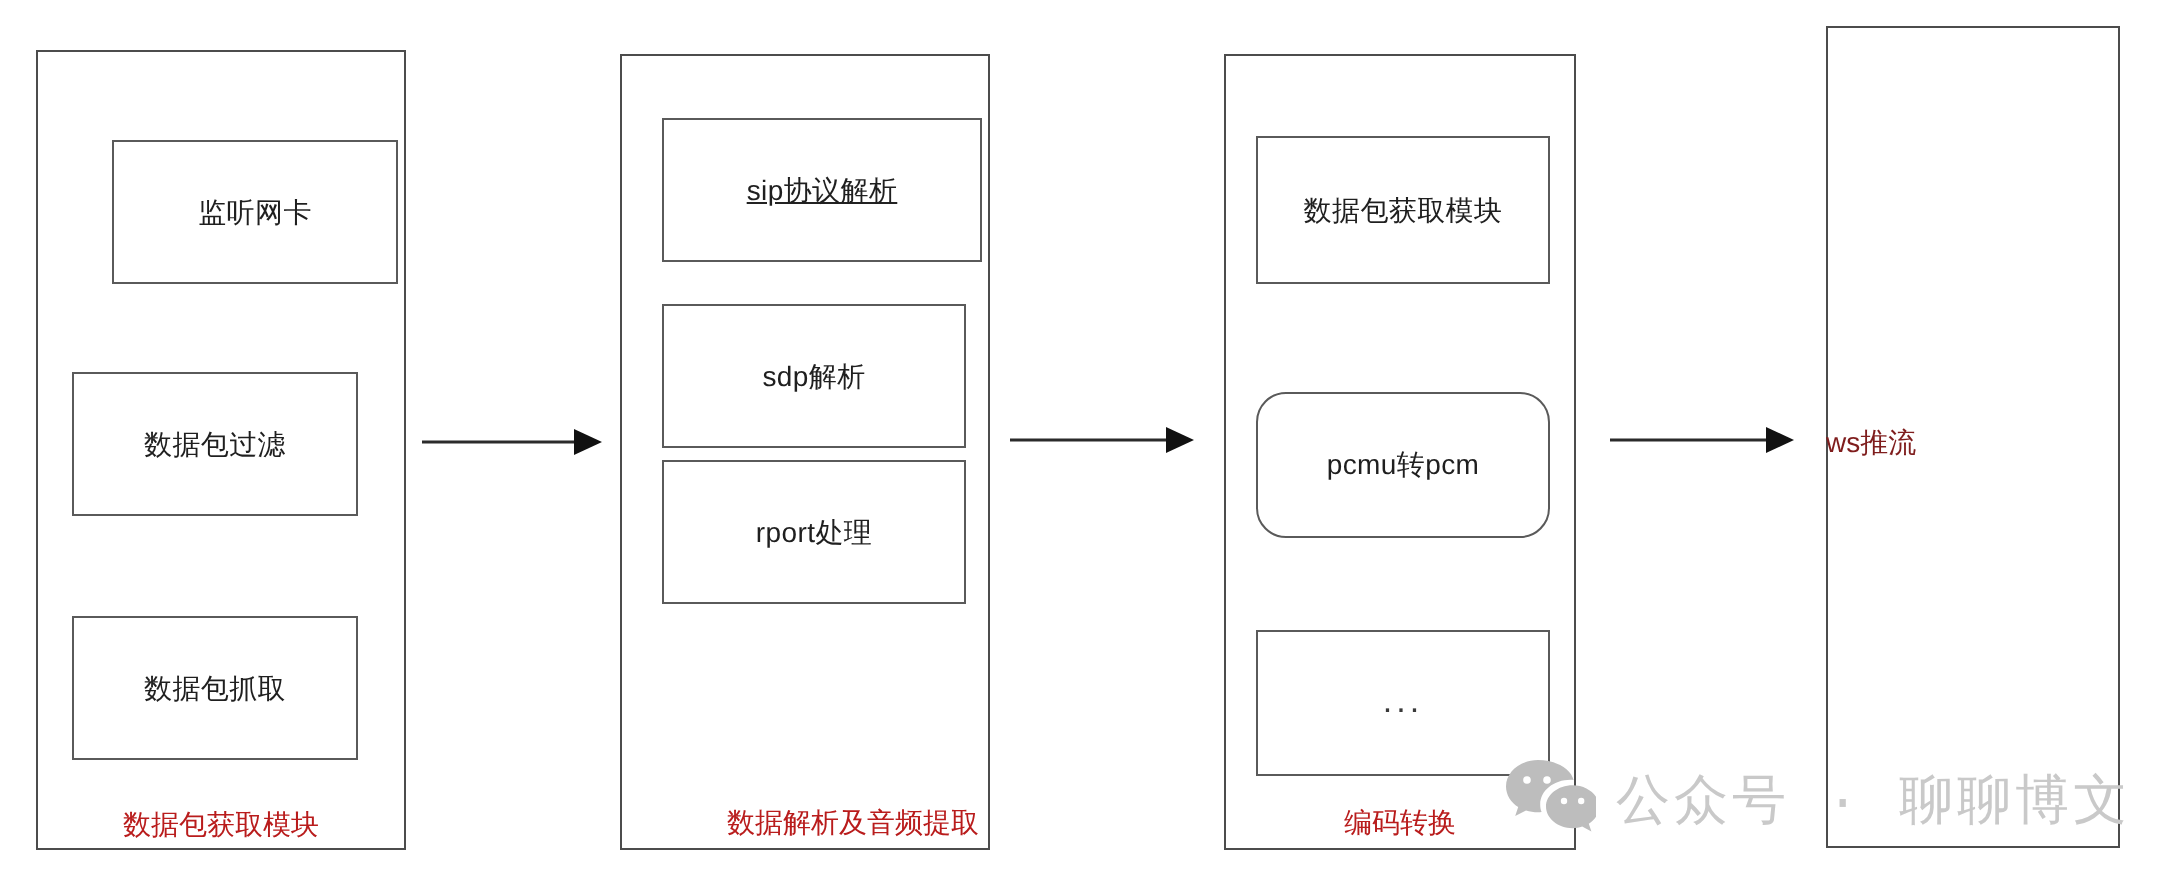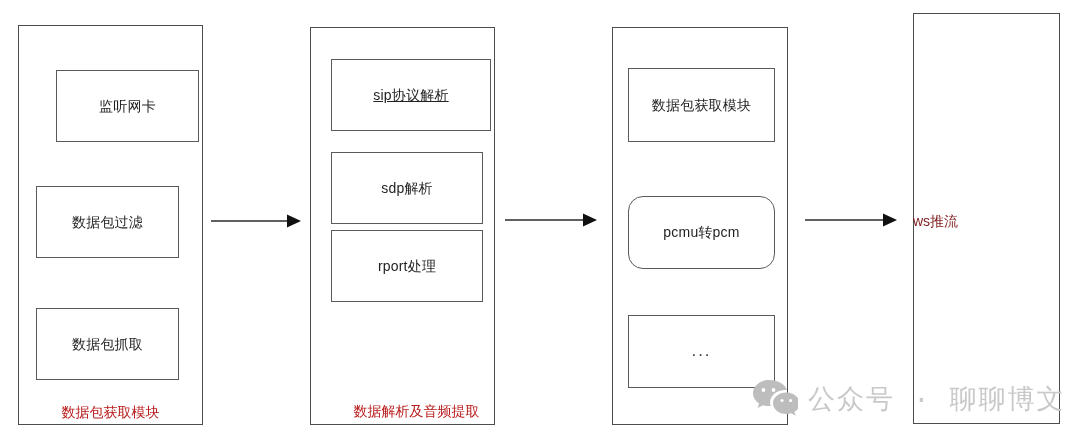--- a/index.html
+++ b/index.html
@@ -140,21 +140,21 @@
 
   <div class="step" style="left:331px; top:152px; width:152px; height:72px;">
     <span class="step-label">sdp解析</span>
   </div>
 
   <div class="step" style="left:331px; top:230px; width:152px; height:72px;">
     <span class="step-label">rport处理</span>
   </div>
 
 
-  <div class="module-caption" style="left:316px; top:403px; width:201px;">数据解析及音频提取</div>
+  <div class="module-caption" style="left:326px; top:403px; width:201px;">数据解析及音频提取</div>
 
   <div class="arrow" style="left:505px; top:212px; width:92px;">
     <svg width="92" height="16" viewBox="0 0 92 16">
       <line x1="0" y1="8" x2="78" y2="8" stroke="#2b2b2b" stroke-width="1.6"></line>
       <polygon points="78,1.5 92,8 78,14.5" fill="#111111"></polygon>
     </svg>
   </div>
 
   <div class="module" style="left:612px; top:27px; width:176px; height:398px;">
   </div>
@@ -164,20 +164,21 @@
   </div>
 
   <div class="step" style="left:628px; top:196px; width:147px; height:73px;border-radius:15px;">
     <span class="step-label">pcmu转pcm</span>
   </div>
 
   <div class="step" style="left:628px; top:315px; width:147px; height:73px;">
     <span class="step-label ellipsis">...</span>
   </div>
 
+  <div class="module-caption" style="left:612px; top:403px; width:176px;">编码转换</div>
 
   <div class="arrow" style="left:805px; top:212px; width:92px;">
     <svg width="92" height="16" viewBox="0 0 92 16">
       <line x1="0" y1="8" x2="78" y2="8" stroke="#2b2b2b" stroke-width="1.6"></line>
       <polygon points="78,1.5 92,8 78,14.5" fill="#111111"></polygon>
     </svg>
   </div>
 
   <div class="module" style="left:913px; top:13px; width:147px; height:411px;">
   </div>

